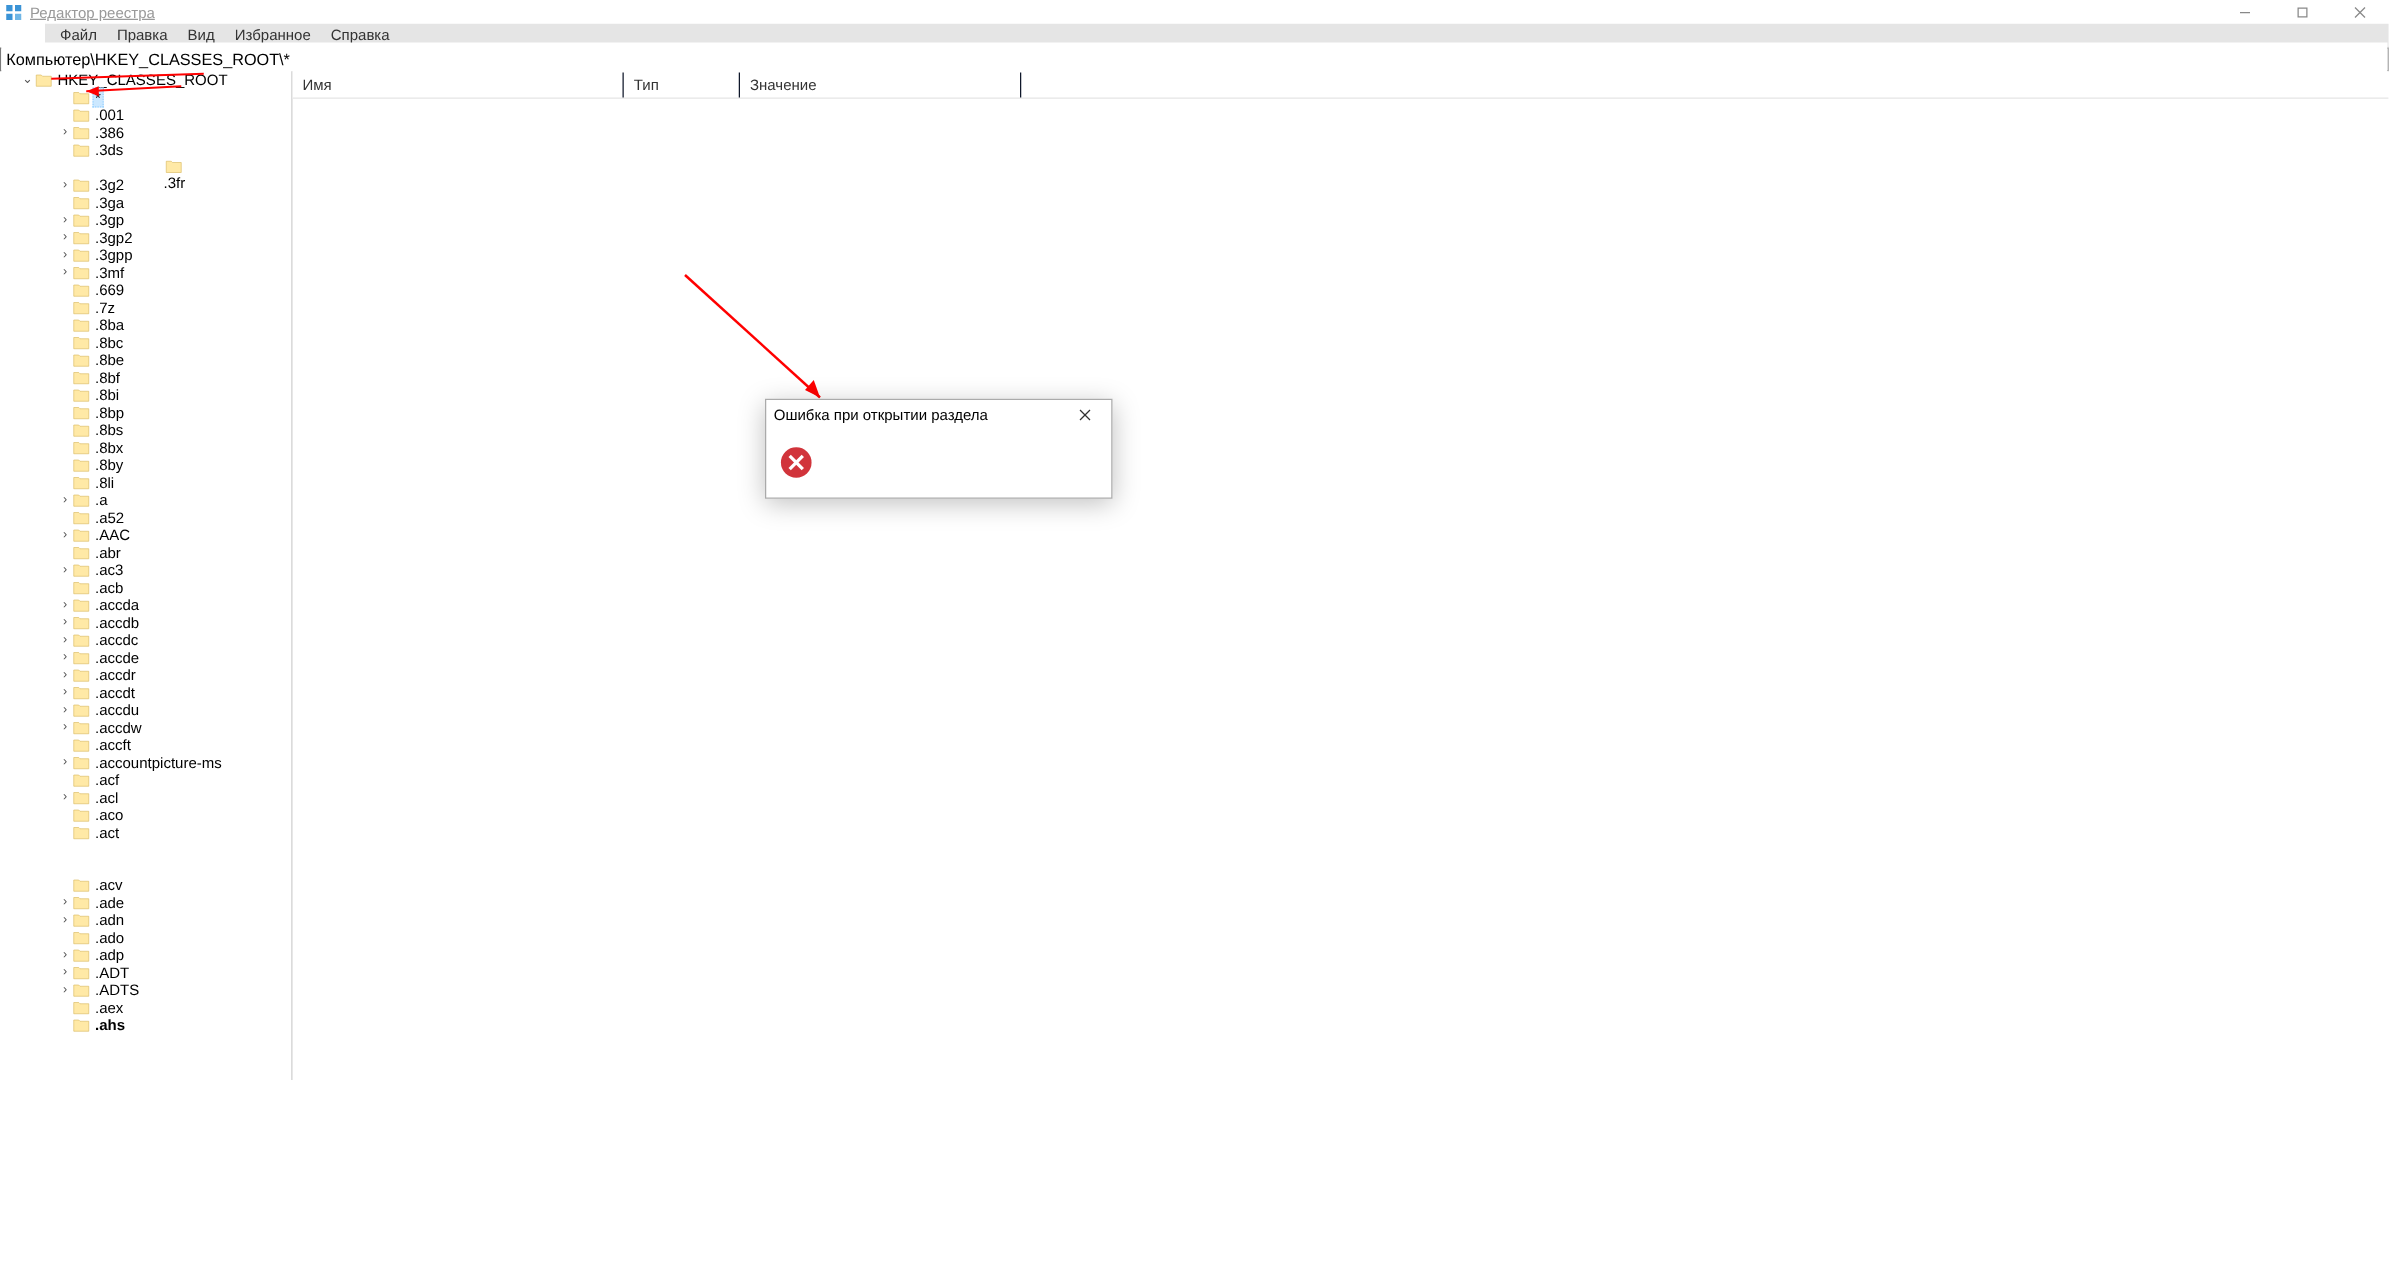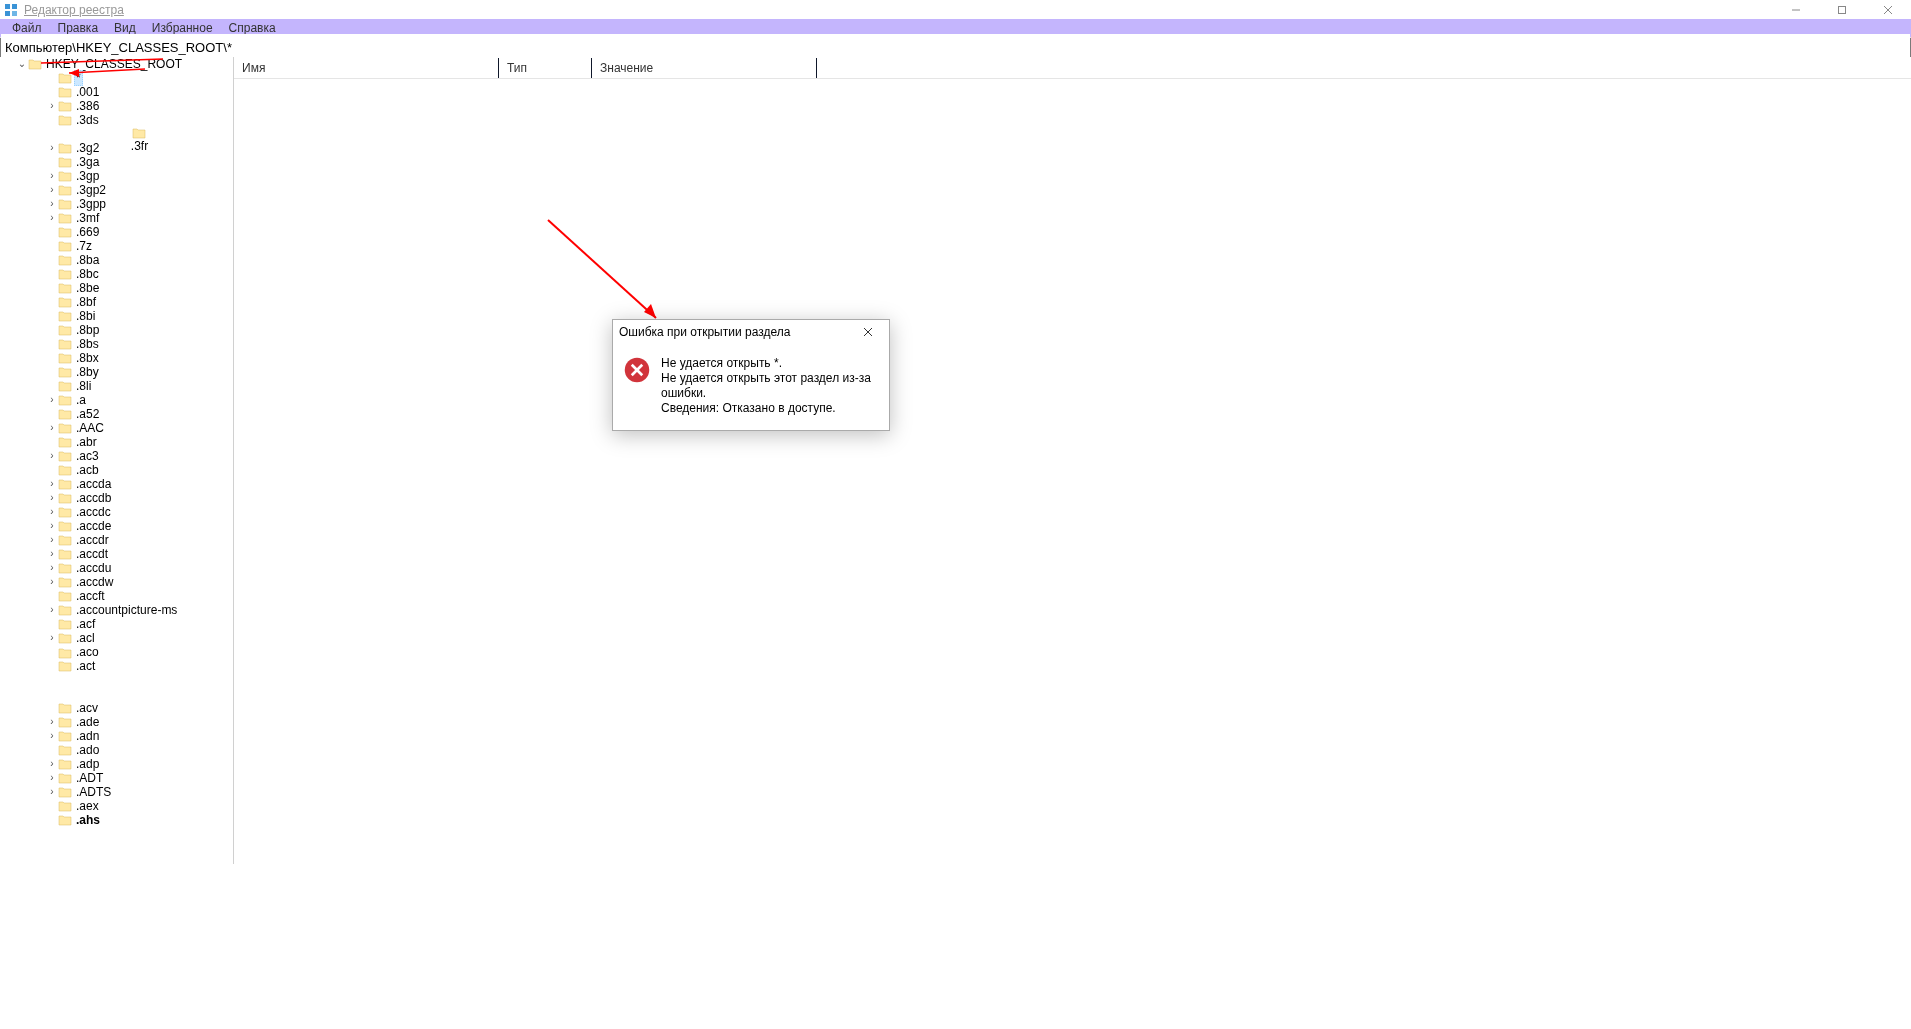--- a/index.html
+++ b/index.html
@@ -7,21 +7,21 @@
 
 
 .titlebar { height: 19px; background: #fff; display: flex; align-items: center; padding-left: 4px; color: #999; text-decoration: underline; }
 .titlebar .app-icon { width: 14px; height: 14px; margin-right: 6px; display: inline-flex; align-items: center; justify-content: center; }
 .titlebar .app-icon svg { width: 14px; height: 14px; }
 .titlebar .title { flex: 1; font-size: 12px; }
 .titlebar .win-controls { display: flex; height: 19px; }
 .titlebar .win-btn { width: 46px; height: 19px; display: flex; align-items: center; justify-content: center; color: #888; font-size: 11px; }
 
 
-.menubar { height: 19px; background: #c4b5fd; display: flex; align-items: center; padding-left: 4px; border-bottom: 1px solid #e5e5e5; }
+.menubar { height: 19px; background: #e5e5e5; display: flex; align-items: center; padding-left: 4px; border-bottom: 1px solid #e5e5e5; margin-left: 36px; }
 .menubar .menu-item { padding: 2px 8px; color: #333; cursor: default; }
 
 
 .addressbar { height: 19px; background: #fff; border: 1px solid #7a7a7a; margin: 0; display: flex; align-items: center; }
 .addressbar input { border: none; outline: none; width: 100%; padding: 14px 4px; font-size: 13px; height: 17px; }
 
 
 .main { display: flex; height: calc(1029px - 19px - 19px - 19px - 165px); }
 
 
@@ -485,21 +485,21 @@
           </div>
           <div class="tree-node" style="padding-left: 16px;">
             <span class="expander">›</span>
             <span class="folder-icon">
               <svg viewBox="0 0 14 12">
                 <path d="M1 2 L5 2 L6 3 L13 3 L13 11 L1 11 Z" fill="#ffe9a6" stroke="#d9b85f" stroke-width="0.5"></path>
               </svg>
             </span>
             <span class="label">.acl</span>
           </div>
-          <div class="tree-node" style="padding-left: 16px; align-items: flex-end;">
+          <div class="tree-node" style="padding-left: 16px;">
             <span class="expander"></span>
             <span class="folder-icon">
               <svg viewBox="0 0 14 12">
                 <path d="M1 2 L5 2 L6 3 L13 3 L13 11 L1 11 Z" fill="#ffe9a6" stroke="#d9b85f" stroke-width="0.5"></path>
               </svg>
             </span>
             <span class="label">.aco</span>
           </div>
           <div class="tree-node" style="padding-left: 16px;">
             <span class="expander"></span>
@@ -628,20 +628,15 @@
       </span>
     </div>
     <div class="dialog-body">
       <span class="err-icon">
         <svg viewBox="0 0 32 32">
             <circle cx="16" cy="16" r="14" fill="#d1343b"></circle>
             <line x1="10" y1="10" x2="22" y2="22" stroke="#fff" stroke-width="3"></line>
             <line x1="22" y1="10" x2="10" y2="22" stroke="#fff" stroke-width="3"></line>
           </svg>
       </span>
-      <div class="msg">
-        <div>Не удается открыть *.</div>
-        <div>Не удается открыть этот раздел из-за ошибки.</div>
-        <div>Сведения: Отказано в доступе.</div>
-      </div>
     </div>
   </div>
 </div>
 
 </body></html>

